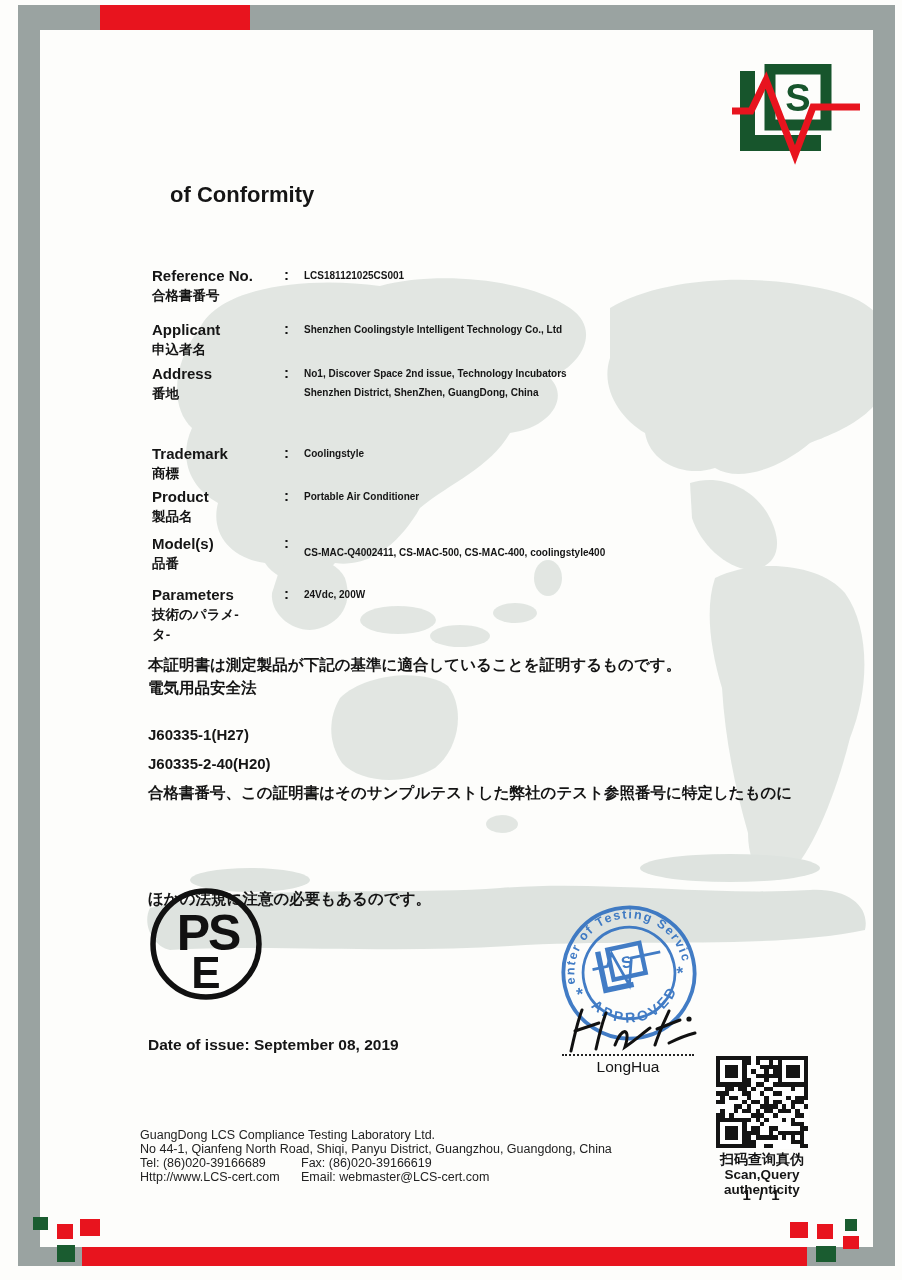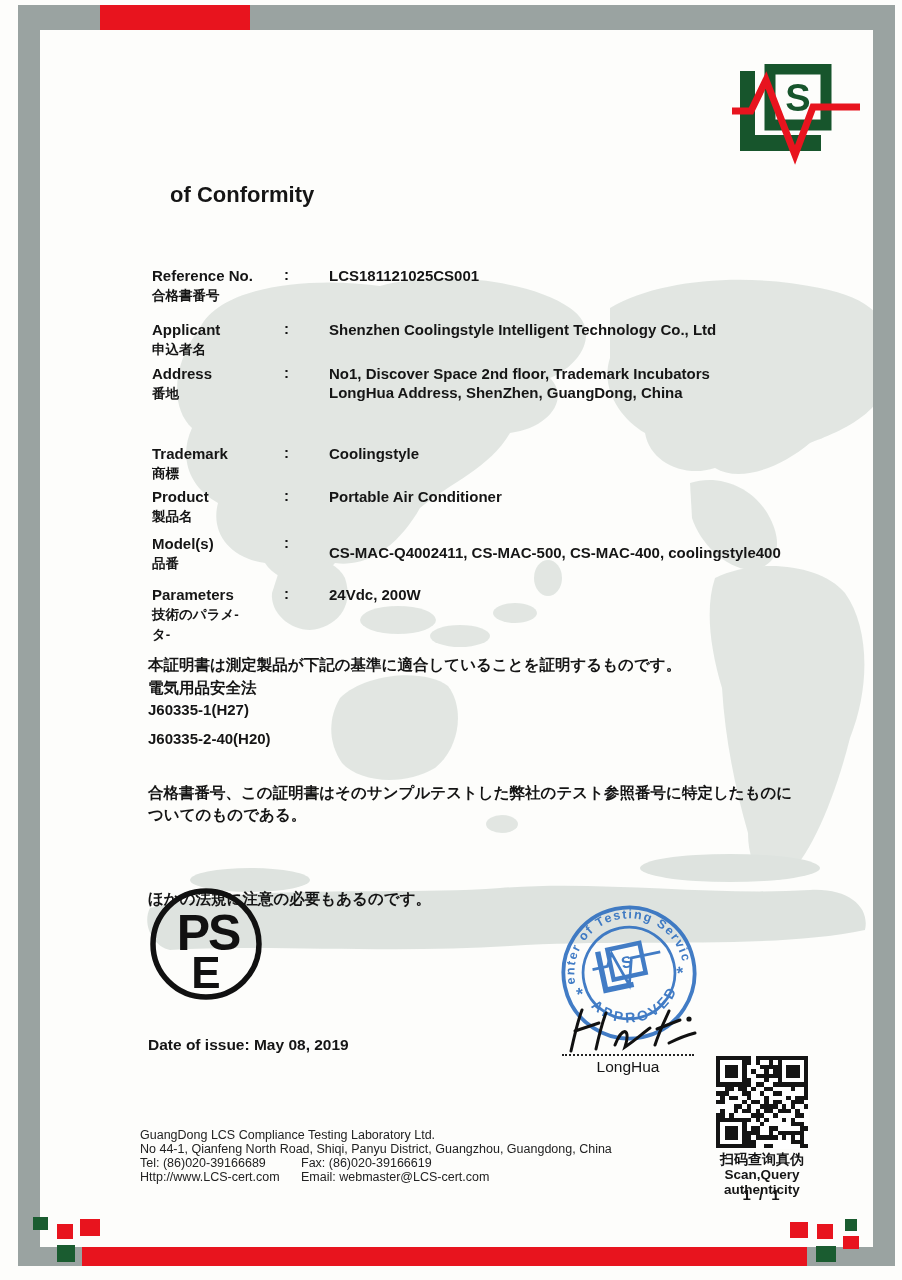--- a/index.html
+++ b/index.html
@@ -18,24 +18,24 @@
 
   
   .title{position:absolute;left:168px;top:146px;font-size:33px;font-weight:700;letter-spacing:.5px;}
   .subtitle{position:absolute;left:170px;top:182px;font-size:22px;font-weight:700;}
 
   
   .row{position:absolute;left:0;width:902px;}
   .lbl{position:absolute;left:152px;width:130px;font-size:15px;font-weight:700;line-height:19px;}
   .lbl .jp{font-size:13.5px;font-weight:600;}
   .colon{position:absolute;left:284px;font-size:15px;font-weight:700;}
-  .val{position:absolute;left:304px;width:556px;font-size:15px;font-weight:700;line-height:19px;margin-left:25px;}
+  .val{position:absolute;left:304px;width:556px;font-size:10px;font-weight:700;line-height:19px;}
 
   .jline{position:absolute;left:148px;width:700px;font-size:15.5px;font-weight:600;}
-  .std{position:absolute;left:148px;font-size:15px;font-weight:700;}
+  .std{position:absolute;left:148px;font-size:15px;font-weight:700;margin-top:25px;}
 
   
   .pse{position:absolute;left:148px;top:886px;}
   .stamp{position:absolute;left:558px;top:902px;}
   .sig{position:absolute;left:565px;top:1003px;}
   .sigline{position:absolute;left:562px;top:1054px;width:132px;border-top:2px dotted #222;}
   .sigrole{position:absolute;left:562px;top:1058px;width:132px;text-align:center;
            font-size:15.5px;font-weight:500;}
   .issue{position:absolute;left:148px;top:1036px;font-size:15.5px;font-weight:700;}
 
@@ -109,22 +109,22 @@
       <span class="jp">申込者名</span></div>
     <div class="colon">:</div>
     <div class="val">Shenzhen Coolingstyle Intelligent Technology Co., Ltd</div>
   </div>
 
   <div class="row" style="top:364px;">
     <div class="lbl"><span>Address</span><br>
       <span class="jp">番地</span></div>
     <div class="colon">:</div>
     <div class="val">
-      <div>No1, Discover Space 2nd floor, Trademark Incubators</div>
-      <div>LongHua Address, ShenZhen, GuangDong, China</div>
+      <div>No1, Discover Space 2nd issue, Technology Incubators</div>
+      <div>Shenzhen District, ShenZhen, GuangDong, China</div>
     </div>
   </div>
 
   <div class="row" style="top:444px;">
     <div class="lbl"><span>Trademark</span><br>
       <span class="jp">商標</span></div>
     <div class="colon">:</div>
     <div class="val">Coolingstyle</div>
   </div>
 
@@ -149,30 +149,29 @@
     <div class="colon">:</div>
     <div class="val">24Vdc, 200W</div>
   </div>
 
   <div class="jline" style="top:678px;">電気用品安全法</div>
   <div class="jline" style="top:655px;">本証明書は測定製品が下記の基準に適合していることを証明するものです。</div>
   <div class="std" style="top:701px;">J60335-1(H27)</div>
   <div class="std" style="top:730px;">J60335-2-40(H20)</div>
 
   <div class="jline" style="top:783px;">合格書番号、この証明書はそのサンプルテストした弊社のテスト参照番号に特定したものに</div>
-  <div class="jline" style="top:805px;">ついてのものである。</div>
   <div class="jline" style="top:889px;">ほかの法規に注意の必要もあるのです。</div>
 
   <svg class="pse" width="116" height="116" viewBox="0 0 116 116" xmlns="http://www.w3.org/2000/svg">
     <circle cx="58" cy="58" r="53" fill="none" stroke="#111" stroke-width="5.5"></circle>
     <text x="60" y="64" text-anchor="middle" font-size="50" font-weight="bold" letter-spacing="-2" fill="#111" font-family="Liberation Sans, sans-serif">PS</text>
     <text x="58" y="102" text-anchor="middle" font-size="44" font-weight="bold" fill="#111" font-family="Liberation Sans, sans-serif">E</text>
   </svg>
 
-  <div class="issue">Date of issue: May 08, 2019</div>
+  <div class="issue">Date of issue: September 08, 2019</div>
 
   <svg class="stamp" width="142" height="142" viewBox="0 0 130 130" xmlns="http://www.w3.org/2000/svg">
     <g transform="rotate(-12 65 65)" fill="none" stroke="#2e6fc0" opacity="0.9">
       <circle cx="65" cy="65" r="60" stroke-width="3.5"></circle>
       <circle cx="65" cy="65" r="42" stroke-width="2.5"></circle>
       <path id="arcTop" d="M 15,65 A 50,50 0 1 1 115,65" stroke="none"></path>
       <path id="arcBot" d="M 18,72 A 48,48 0 0 0 112,72" stroke="none"></path>
       <text font-size="11.5" font-weight="bold" letter-spacing="1.5" fill="#2e6fc0" stroke="none" font-family="Liberation Sans, sans-serif">
         <textPath href="#arcTop" startOffset="50%" text-anchor="middle">Center of Testing Service</textPath>
       </text>

